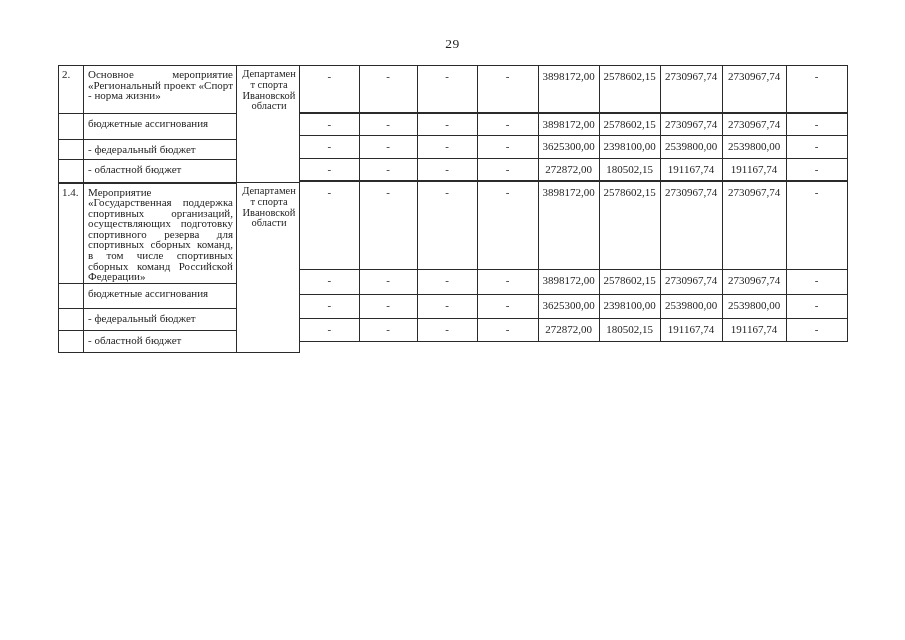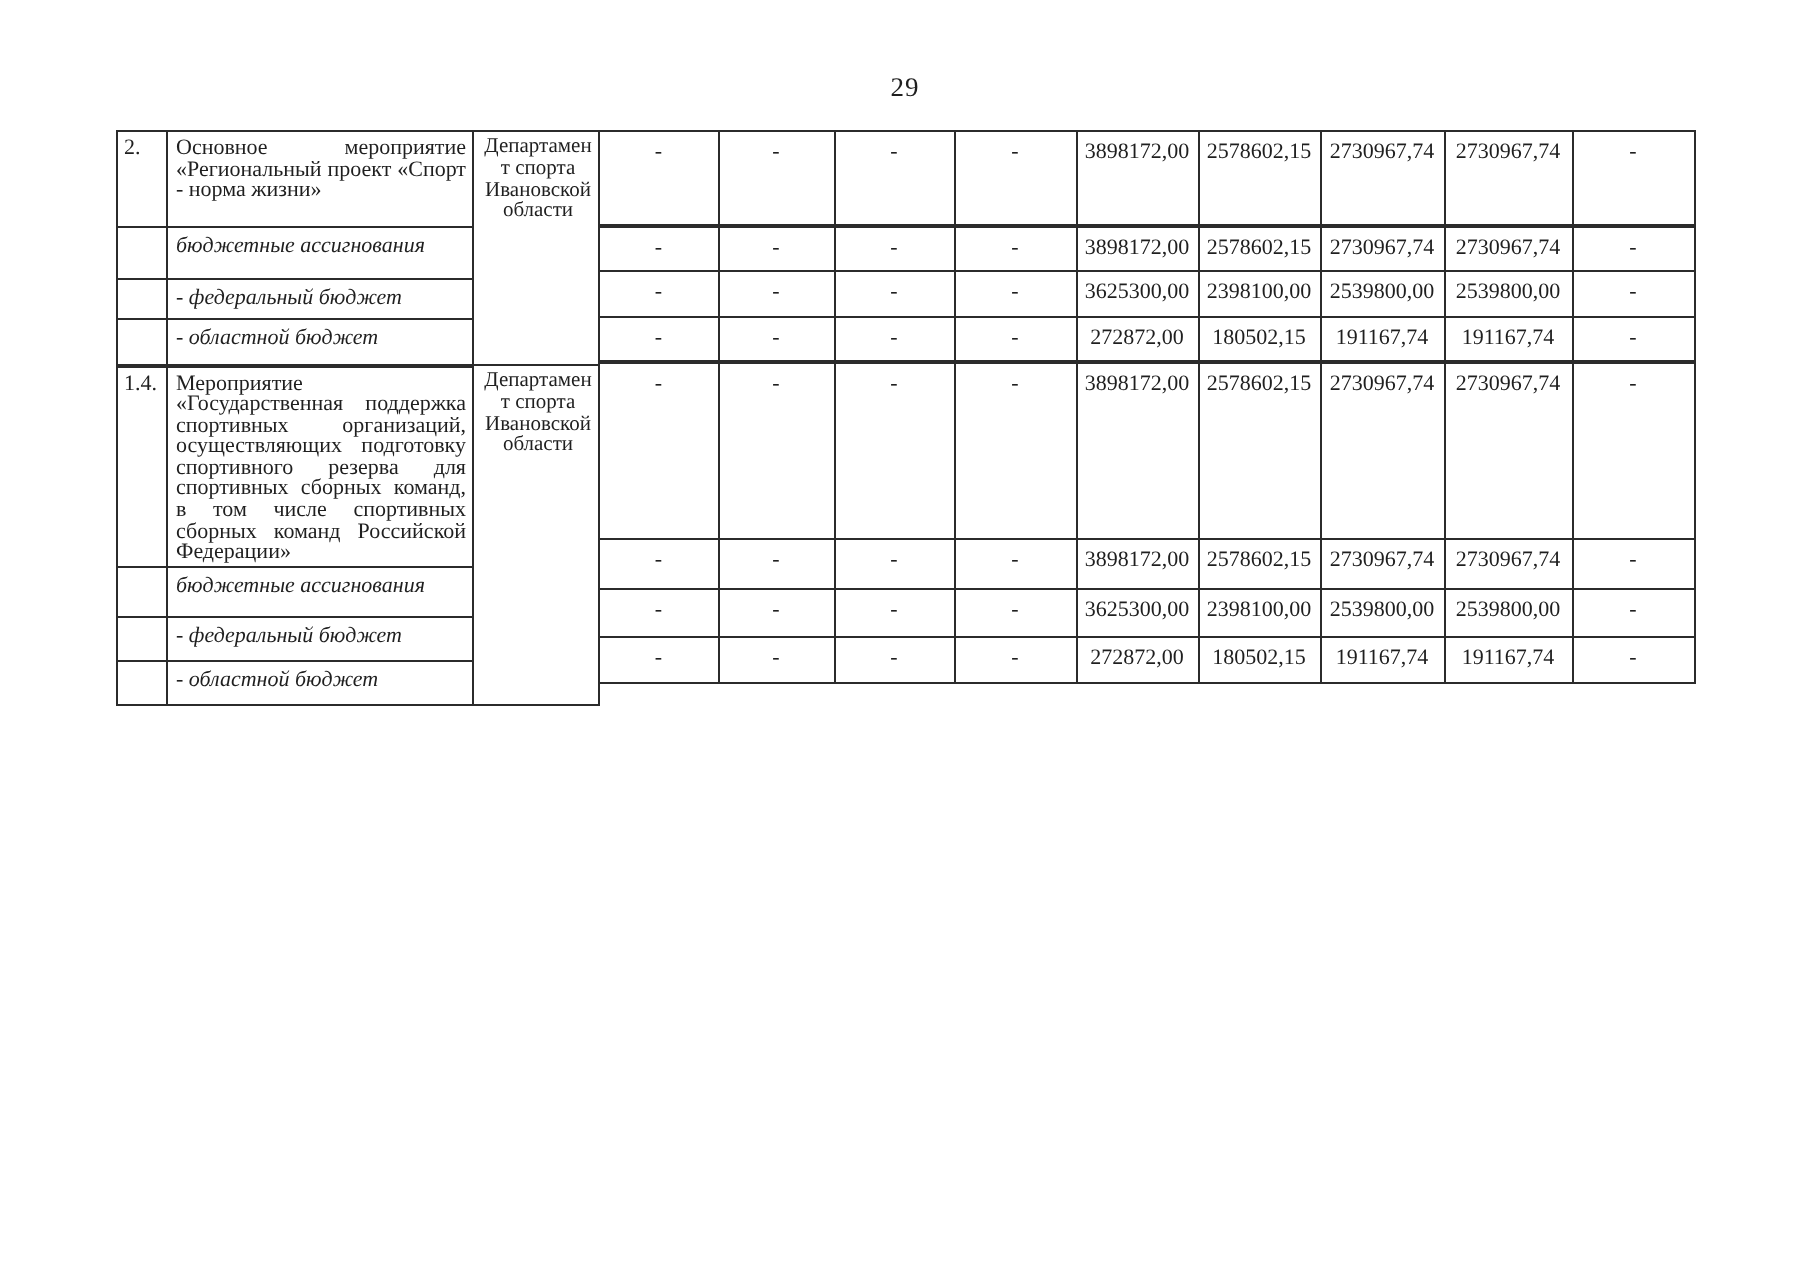--- a/index.html
+++ b/index.html
@@ -49,21 +49,21 @@
   .t-left { width: 241px; }
   .col-num  { width: 25px; }
   .col-name { width: 153px; }
   .col-exec { width: 63px; }
   .cell-num { padding-left: 3px; text-align: left; padding-top: 3px; }
   .cell-name {
     text-align: justify;
     line-height: 10.6px;
     padding: 3px 3px 1px 4px;
   }
-  .cell-label { text-align: left; padding-left: 4px; font-style: italic; }
+  .cell-label { text-align: left; padding-left: 4px; }
   .cell-exec {
     font-size: 10.5px;
     line-height: 10.8px;
     padding: 3px 1px 1px 3px;
     text-align: center;
   }
   
   .t-right { width: 547px; }
   .rc0 { width: 59px; } .rc1 { width: 58px; } .rc2 { width: 60px; }
   .rc3 { width: 61px; } .rc4 { width: 61px; } .rc5 { width: 61px; }

